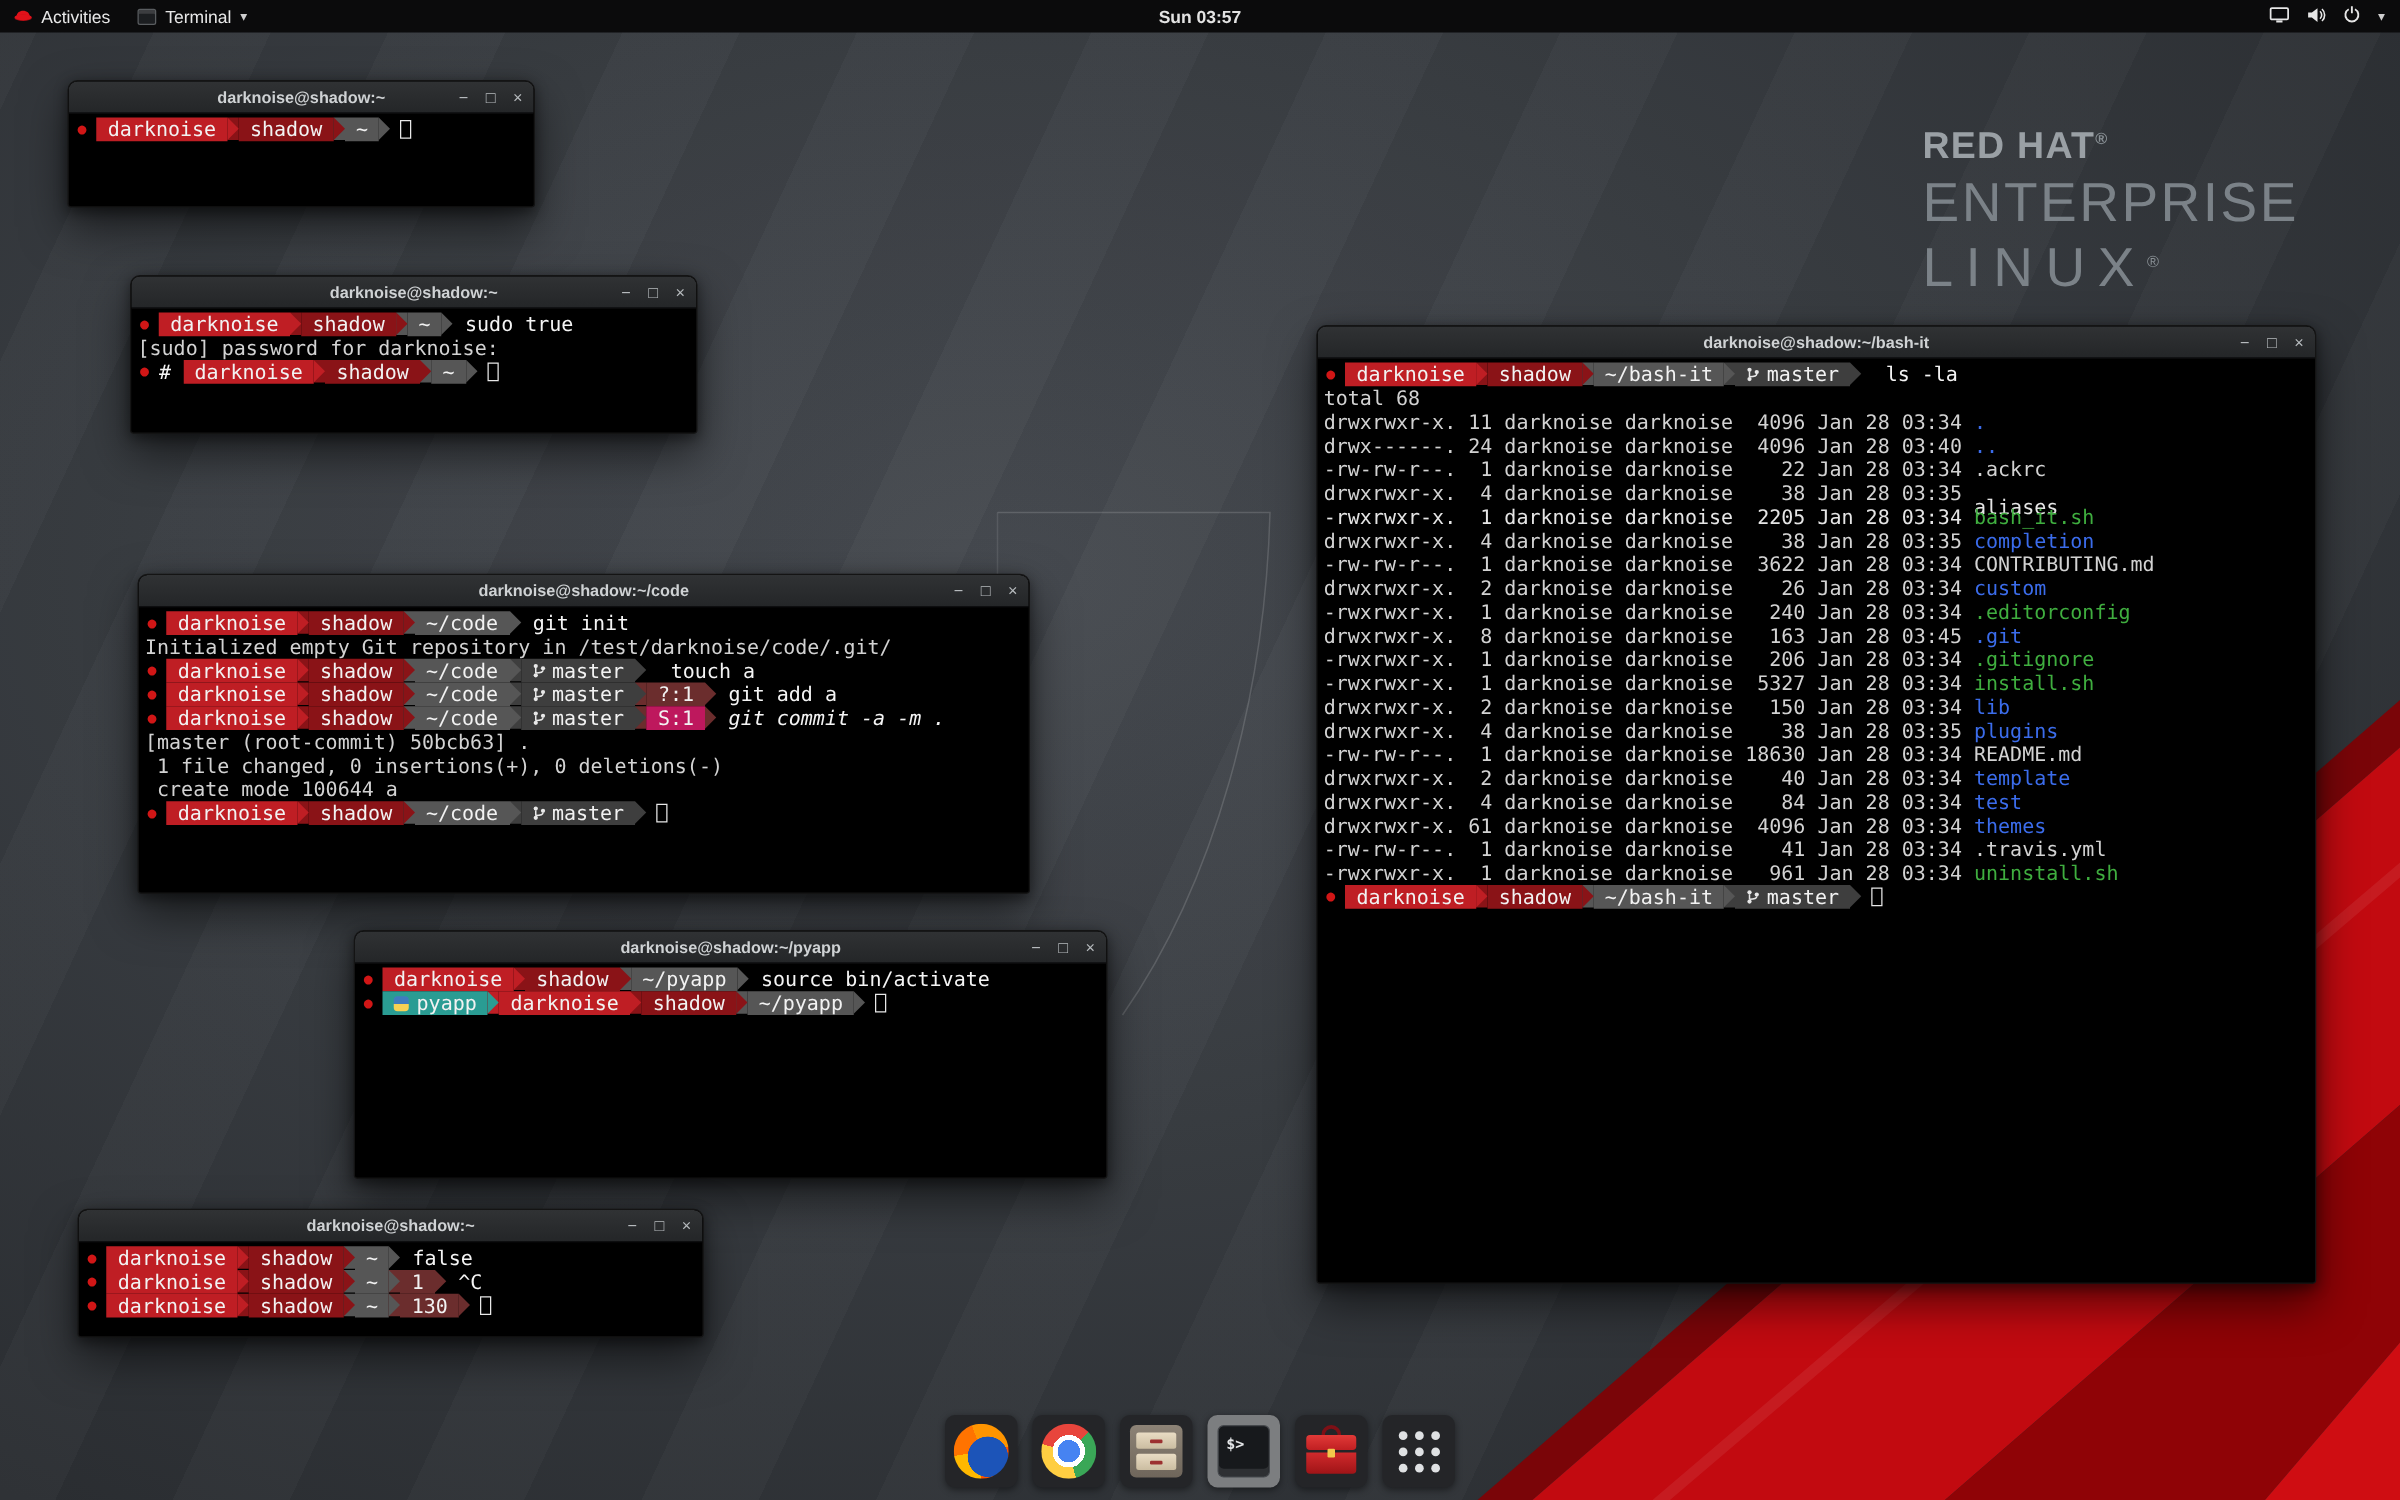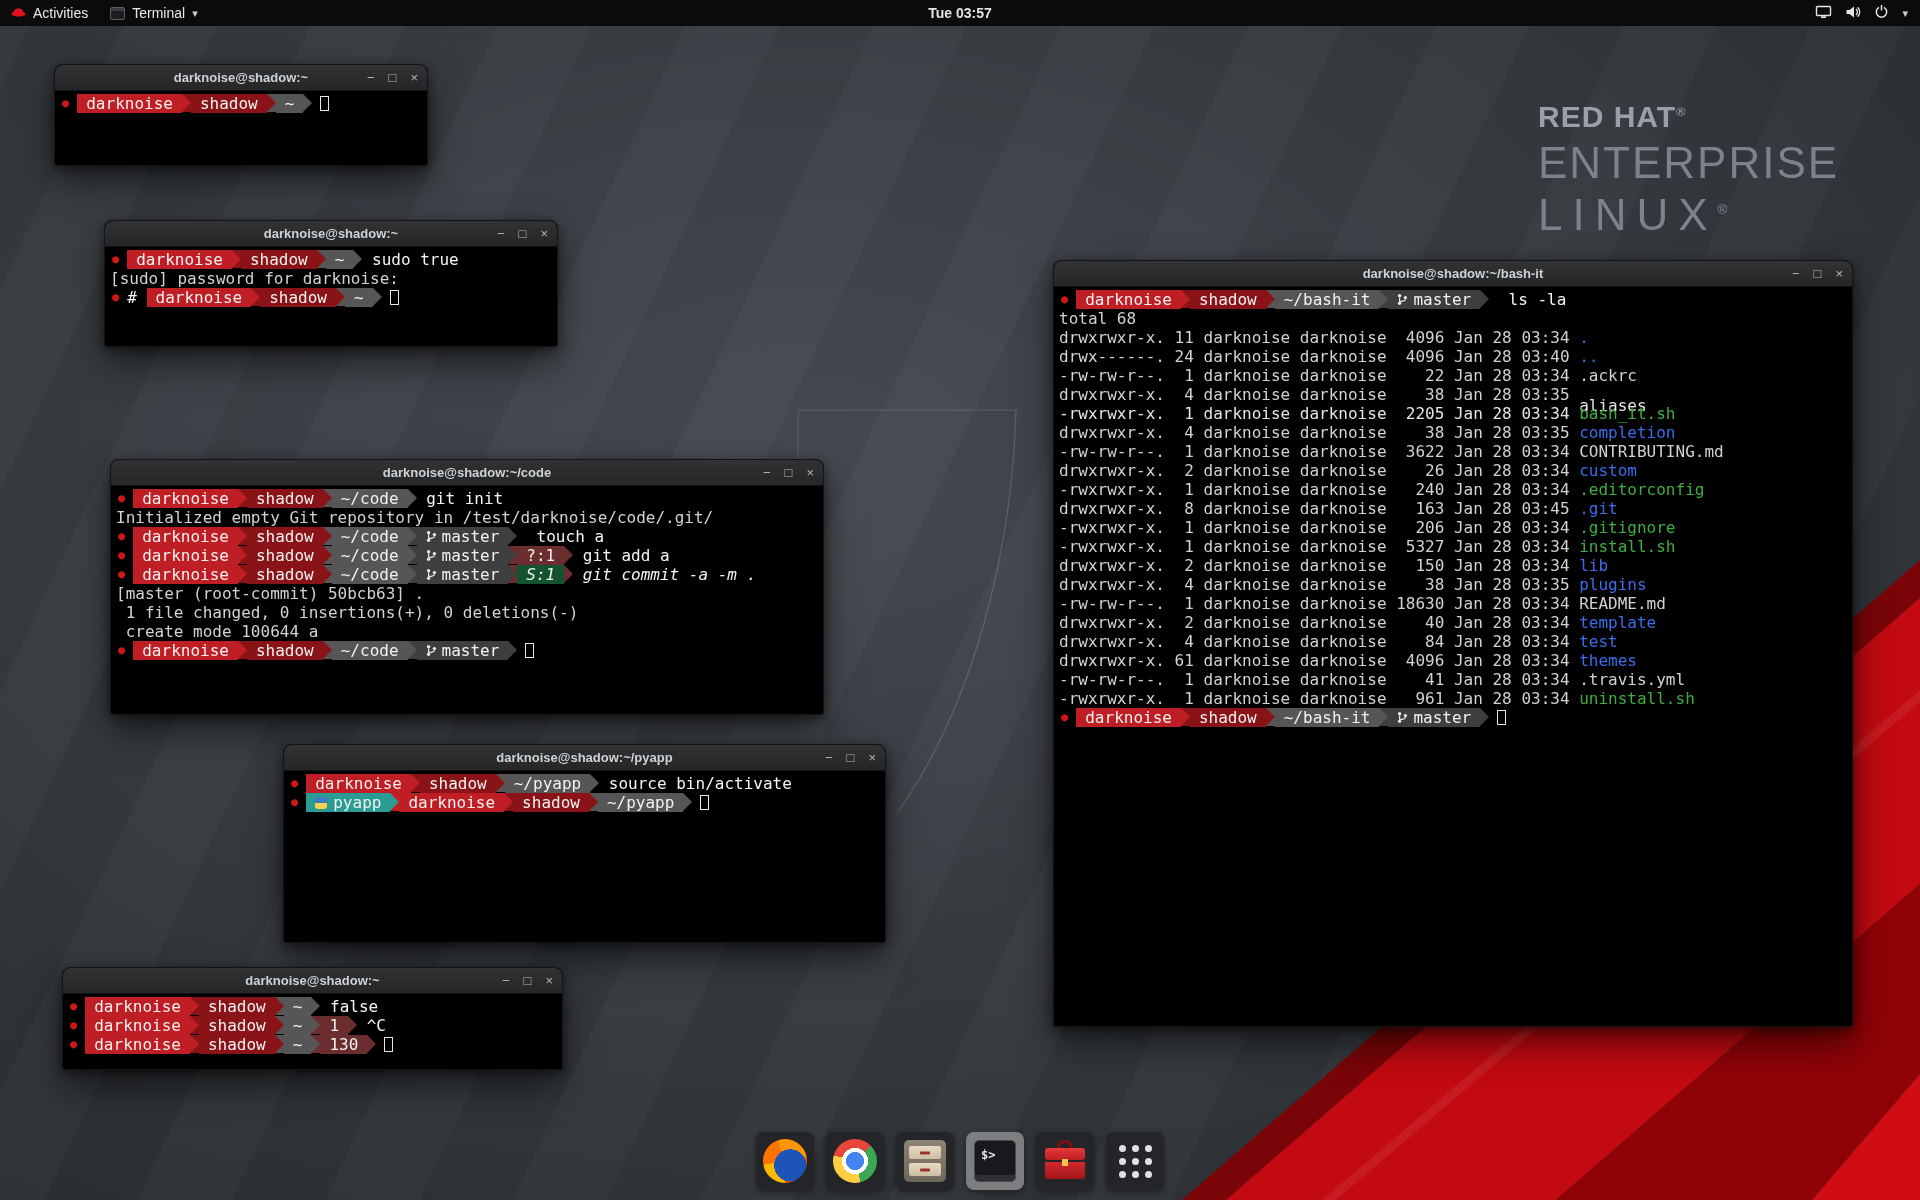--- a/index.html
+++ b/index.html
@@ -108,21 +108,21 @@
           <ellipse cx="7.5" cy="6.8" rx="6.9" ry="2.3" fill="#e0121a"></ellipse>
         </svg>
     </span>
     <span>Activities</span>
   </div>
   <div class="tb-item">
     <span class="mini-term"></span>
     <span>Terminal</span>
     <span class="chev">▾</span>
   </div>
-  <div class="tb-clock">Tue 03:57</div>
+  <div class="tb-clock">Sun 03:57</div>
   <div class="tb-right">
     <span>
       <svg width="17" height="14" viewBox="0 0 17 14">
           <rect x="1.5" y="1.5" width="14" height="9" rx="1" fill="none" stroke="#e6e6e6" stroke-width="1.4"></rect>
           <rect x="6" y="11.3" width="5" height="1.7" fill="#e6e6e6"></rect>
         </svg>
     </span>
     <span>
       <svg width="16" height="14" viewBox="0 0 16 14">
           <path d="M1.5 5 h3 L9 1.5 v11 L4.5 9 h-3 Z" fill="#e6e6e6"></path>
@@ -191,21 +191,21 @@
               <circle cx="2.6" cy="2.8" r="1.7" fill="#e8e8e8"></circle>
               <circle cx="2.6" cy="10.2" r="1.7" fill="#e8e8e8"></circle>
               <circle cx="8.4" cy="4.6" r="1.7" fill="#e8e8e8"></circle>
               <path d="M2.6 4.4 V8.6 M2.6 8.4 C6.6 8.4 8.4 7.4 8.4 6.2" stroke="#e8e8e8" stroke-width="1.2" fill="none"></path>
             </svg></span>master</span><span class="pl-arrow" style="border-left-color: rgb(62, 62, 62); background-color: rgb(107, 45, 45);"></span><span class="pl-seg" style="background-color: rgb(107, 45, 45);">?:1</span><span class="pl-arrow" style="border-left-color: rgb(107, 45, 45);"></span><span class="ttext" style="color: rgb(244, 244, 244);"> git add a</span></div>
       <div class="trow"><span class="os">●</span><span class="pl-seg" style="background-color: rgb(191, 30, 36);">darknoise</span><span class="pl-arrow" style="border-left-color: rgb(191, 30, 36); background-color: rgb(138, 19, 23);"></span><span class="pl-seg" style="background-color: rgb(138, 19, 23);">shadow</span><span class="pl-arrow" style="border-left-color: rgb(138, 19, 23); background-color: rgb(86, 86, 86);"></span><span class="pl-seg" style="background-color: rgb(86, 86, 86);">~/code</span><span class="pl-arrow" style="border-left-color: rgb(86, 86, 86); background-color: rgb(62, 62, 62);"></span><span class="pl-seg" style="background-color: rgb(62, 62, 62);"><span class="seg-ico"><svg width="11" height="13" viewBox="0 0 11 13">
               <circle cx="2.6" cy="2.8" r="1.7" fill="#e8e8e8"></circle>
               <circle cx="2.6" cy="10.2" r="1.7" fill="#e8e8e8"></circle>
               <circle cx="8.4" cy="4.6" r="1.7" fill="#e8e8e8"></circle>
               <path d="M2.6 4.4 V8.6 M2.6 8.4 C6.6 8.4 8.4 7.4 8.4 6.2" stroke="#e8e8e8" stroke-width="1.2" fill="none"></path>
-            </svg></span>master</span><span class="pl-arrow" style="border-left-color: rgb(62, 62, 62); background-color: rgb(107, 45, 45);"></span><span class="pl-seg" style="background-color: #14532d; font-style: italic;">S:1</span><span class="pl-arrow" style="border-left-color: rgb(107, 45, 45);"></span><span class="ttext" style="color: rgb(244, 244, 244); font-style: italic;"> git commit -a -m .</span></div>
+            </svg></span>master</span><span class="pl-arrow" style="border-left-color: rgb(62, 62, 62); background-color: rgb(107, 45, 45);"></span><span class="pl-seg" style="background-color: #be185d;">S:1</span><span class="pl-arrow" style="border-left-color: rgb(107, 45, 45);"></span><span class="ttext" style="color: rgb(244, 244, 244); font-style: italic;"> git commit -a -m .</span></div>
       <div class="trow"><span class="ttext" style="color: rgb(210, 210, 210);">[master (root-commit) 50bcb63] .</span></div>
       <div class="trow"><span class="ttext" style="color: rgb(210, 210, 210);"> 1 file changed, 0 insertions(+), 0 deletions(-)</span></div>
       <div class="trow"><span class="ttext" style="color: rgb(210, 210, 210);"> create mode 100644 a</span></div>
       <div class="trow"><span class="os">●</span><span class="pl-seg" style="background-color: rgb(191, 30, 36);">darknoise</span><span class="pl-arrow" style="border-left-color: rgb(191, 30, 36); background-color: rgb(138, 19, 23);"></span><span class="pl-seg" style="background-color: rgb(138, 19, 23);">shadow</span><span class="pl-arrow" style="border-left-color: rgb(138, 19, 23); background-color: rgb(86, 86, 86);"></span><span class="pl-seg" style="background-color: rgb(86, 86, 86);">~/code</span><span class="pl-arrow" style="border-left-color: rgb(86, 86, 86); background-color: rgb(62, 62, 62);"></span><span class="pl-seg" style="background-color: rgb(62, 62, 62);"><span class="seg-ico"><svg width="11" height="13" viewBox="0 0 11 13">
               <circle cx="2.6" cy="2.8" r="1.7" fill="#e8e8e8"></circle>
               <circle cx="2.6" cy="10.2" r="1.7" fill="#e8e8e8"></circle>
               <circle cx="8.4" cy="4.6" r="1.7" fill="#e8e8e8"></circle>
               <path d="M2.6 4.4 V8.6 M2.6 8.4 C6.6 8.4 8.4 7.4 8.4 6.2" stroke="#e8e8e8" stroke-width="1.2" fill="none"></path>
             </svg></span>master</span><span class="pl-arrow" style="border-left-color: rgb(62, 62, 62);"></span><span class="cursor"></span></div>
     </div>

